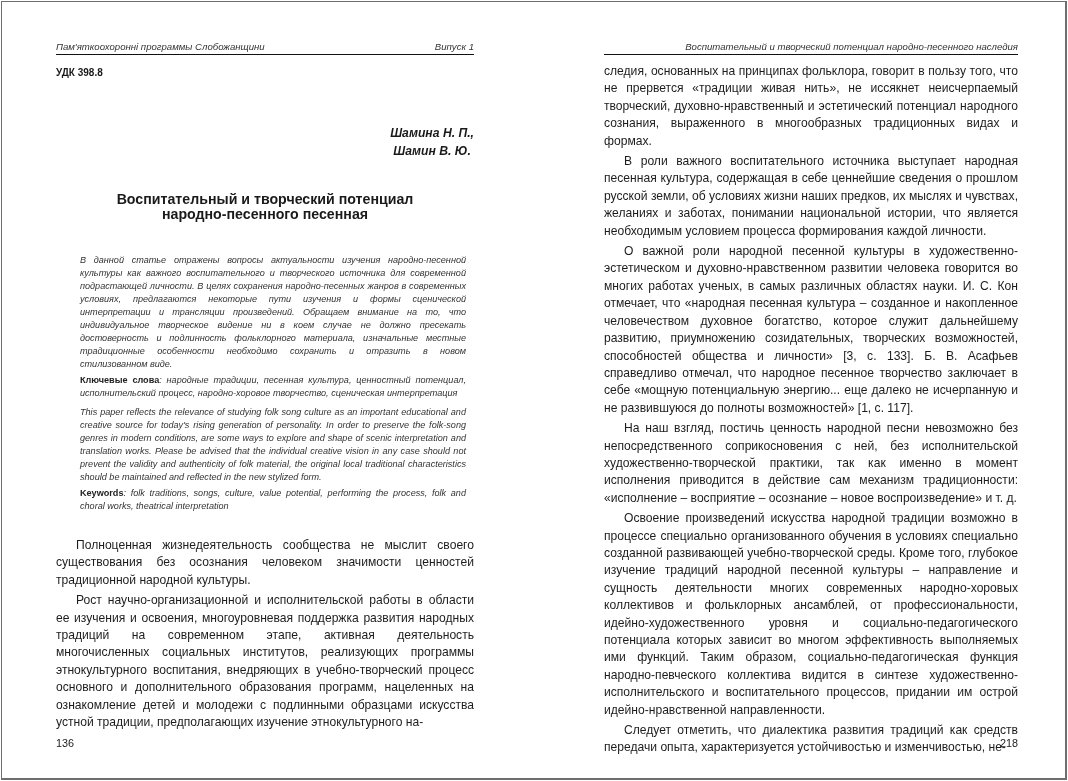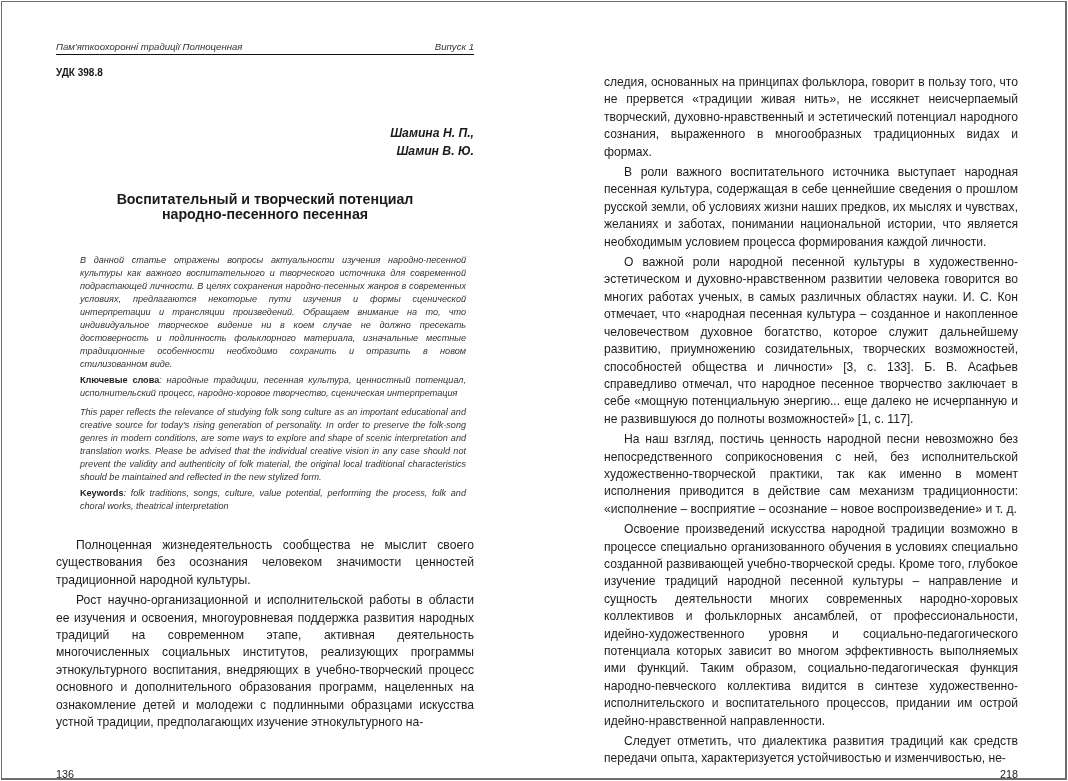--- a/index.html
+++ b/index.html
@@ -17,47 +17,47 @@
 
   .running-head {
     position: absolute; top: 40px; left: 0; right: 0; height: 14px;
     border-bottom: 1px solid #111;
     font-style: italic; font-size: 9.6px; color: #333; line-height: 14px;
   }
   .running-head .l { position: absolute; left: 0; top: 0; }
   .running-head .r { position: absolute; right: 0; top: 0; }
 
   .udk { position: absolute; top: 67px; left: 0; font-weight: bold; font-size: 10px; }
-  .authors { position: absolute; top: 124px; right: 0; text-align: right; font-weight: bold; font-style: italic; font-size: 12.2px; line-height: 18px; }
+  .authors { position: absolute; top: 124px; right: 0; text-align: center; font-weight: bold; font-style: italic; font-size: 12.2px; line-height: 18px; }
   .title { position: absolute; top: 192px; left: 0; right: 0; text-align: center; font-weight: bold; font-size: 14.2px; line-height: 15px; }
 
   .abstract { position: absolute; top: 254px; left: 24px; right: 8px; font-style: italic; font-size: 9.1px; line-height: 13px; text-align: justify; color: #333; }
   .abstract p { margin: 0; }
   .kw { margin-top: 3px !important; }
   .kw b { font-style: normal; font-weight: bold; color: #222; }
   .abstract-en { margin-top: 6px !important; }
 
   .body-text { position: absolute; left: 0; right: 0; font-size: 12.1px; line-height: 17.4px; text-align: justify; color: #1c1c1c; }
   .body-text p { margin: 0 0 3px 0; text-indent: 20px; }
   .page.left .body-text { top: 537px; }
-  .page.right .body-text { top: 63px; margin-top: 11px; }
+  .page.right .body-text { top: 63px; }
   .page.right .body-text p.cont { text-indent: 0; }
 
-  .page-num { position: absolute; top: 768px; font-size: 10.8px; color: #222; }
+  .page-num { position: absolute; top: 737px; font-size: 10.8px; color: #222; }
   .page.left .page-num { left: 0; }
   .page.right .page-num { right: 0; }
 </style>
 </head>
 <body>
 
 <div class="frame"></div>
 
 <div class="page left">
   <div class="running-head">
-    <span class="l">Пам'яткоохоронні традиції Полноценная</span>
+    <span class="l">Пам'яткоохоронні программы Слобожанщини</span>
     <span class="r">Випуск 1</span>
   </div>
   <div class="udk">УДК 398.8</div>
   <div class="authors">
     <div>Шамина Н. П.,</div>
     <div>Шамин В. Ю.</div>
   </div>
   <div class="title">
     <div>Воспитательный и творческий потенциал</div>
     <div>народно-песенного песенная</div>
@@ -69,20 +69,23 @@
     <p class="kw"><b>Keywords</b><span>: folk traditions, songs, culture, value potential, performing the process, folk and choral works, theatrical interpretation</span></p>
   </div>
   <div class="body-text">
     <p>Полноценная жизнедеятельность сообщества не мыслит своего существования без осознания человеком значимости ценностей традиционной народной культуры.</p>
     <p>Рост научно-организационной и исполнительской работы в области ее изучения и освоения, многоуровневая поддержка развития народных традиций на современном этапе, активная деятельность многочисленных социальных институтов, реализующих программы этнокультурного воспитания, внедряющих в учебно-творческий процесс основного и дополнительного образования программ, нацеленных на ознакомление детей и молодежи с подлинными образцами искусства устной традиции, предполагающих изучение этнокультурного на-</p>
   </div>
   <div class="page-num">136</div>
 </div>
 
 <div class="page right">
+  <div class="running-head">
+    <span class="r">Воспитательный и творческий потенциал народно-песенного наследия</span>
+  </div>
   <div class="body-text">
     <p class="cont">следия, основанных на принципах фольклора, говорит в пользу того, что не прервется «традиции живая нить», не иссякнет неисчерпаемый творческий, духовно-нравственный и эстетический потенциал народного сознания, выраженного в многообразных традиционных видах и формах.</p>
     <p>В роли важного воспитательного источника выступает народная песенная культура, содержащая в себе ценнейшие сведения о прошлом русской земли, об условиях жизни наших предков, их мыслях и чувствах, желаниях и заботах, понимании национальной истории, что является необходимым условием процесса формирования каждой личности.</p>
     <p>О важной роли народной песенной культуры в художественно-эстетическом и духовно-нравственном развитии человека говорится во многих работах ученых, в самых различных областях науки. И. С. Кон отмечает, что «народная песенная культура – созданное и накопленное человечеством духовное богатство, которое служит дальнейшему развитию, приумножению созидательных, творческих возможностей, способностей общества и личности» [3, с. 133]. Б. В. Асафьев справедливо отмечал, что народное песенное творчество заключает в себе «мощную потенциальную энергию... еще далеко не исчерпанную и не развившуюся до полноты возможностей» [1, с. 117].</p>
     <p>На наш взгляд, постичь ценность народной песни невозможно без непосредственного соприкосновения с ней, без исполнительской художественно-творческой практики, так как именно в момент исполнения приводится в действие сам механизм традиционности: «исполнение – восприятие – осознание – новое воспроизведение» и т. д.</p>
     <p>Освоение произведений искусства народной традиции возможно в процессе специально организованного обучения в условиях специально созданной развивающей учебно-творческой среды. Кроме того, глубокое изучение традиций народной песенной культуры – направление и сущность деятельности многих современных народно-хоровых коллективов и фольклорных ансамблей, от профессиональности, идейно-художественного уровня и социально-педагогического потенциала которых зависит во многом эффективность выполняемых ими функций. Таким образом, социально-педагогическая функция народно-певческого коллектива видится в синтезе художественно-исполнительского и воспитательного процессов, придании им острой идейно-нравственной направленности.</p>
     <p>Следует отметить, что диалектика развития традиций как средств передачи опыта, характеризуется устойчивостью и изменчивостью, не-</p>
   </div>
   <div class="page-num">218</div>
 </div>

